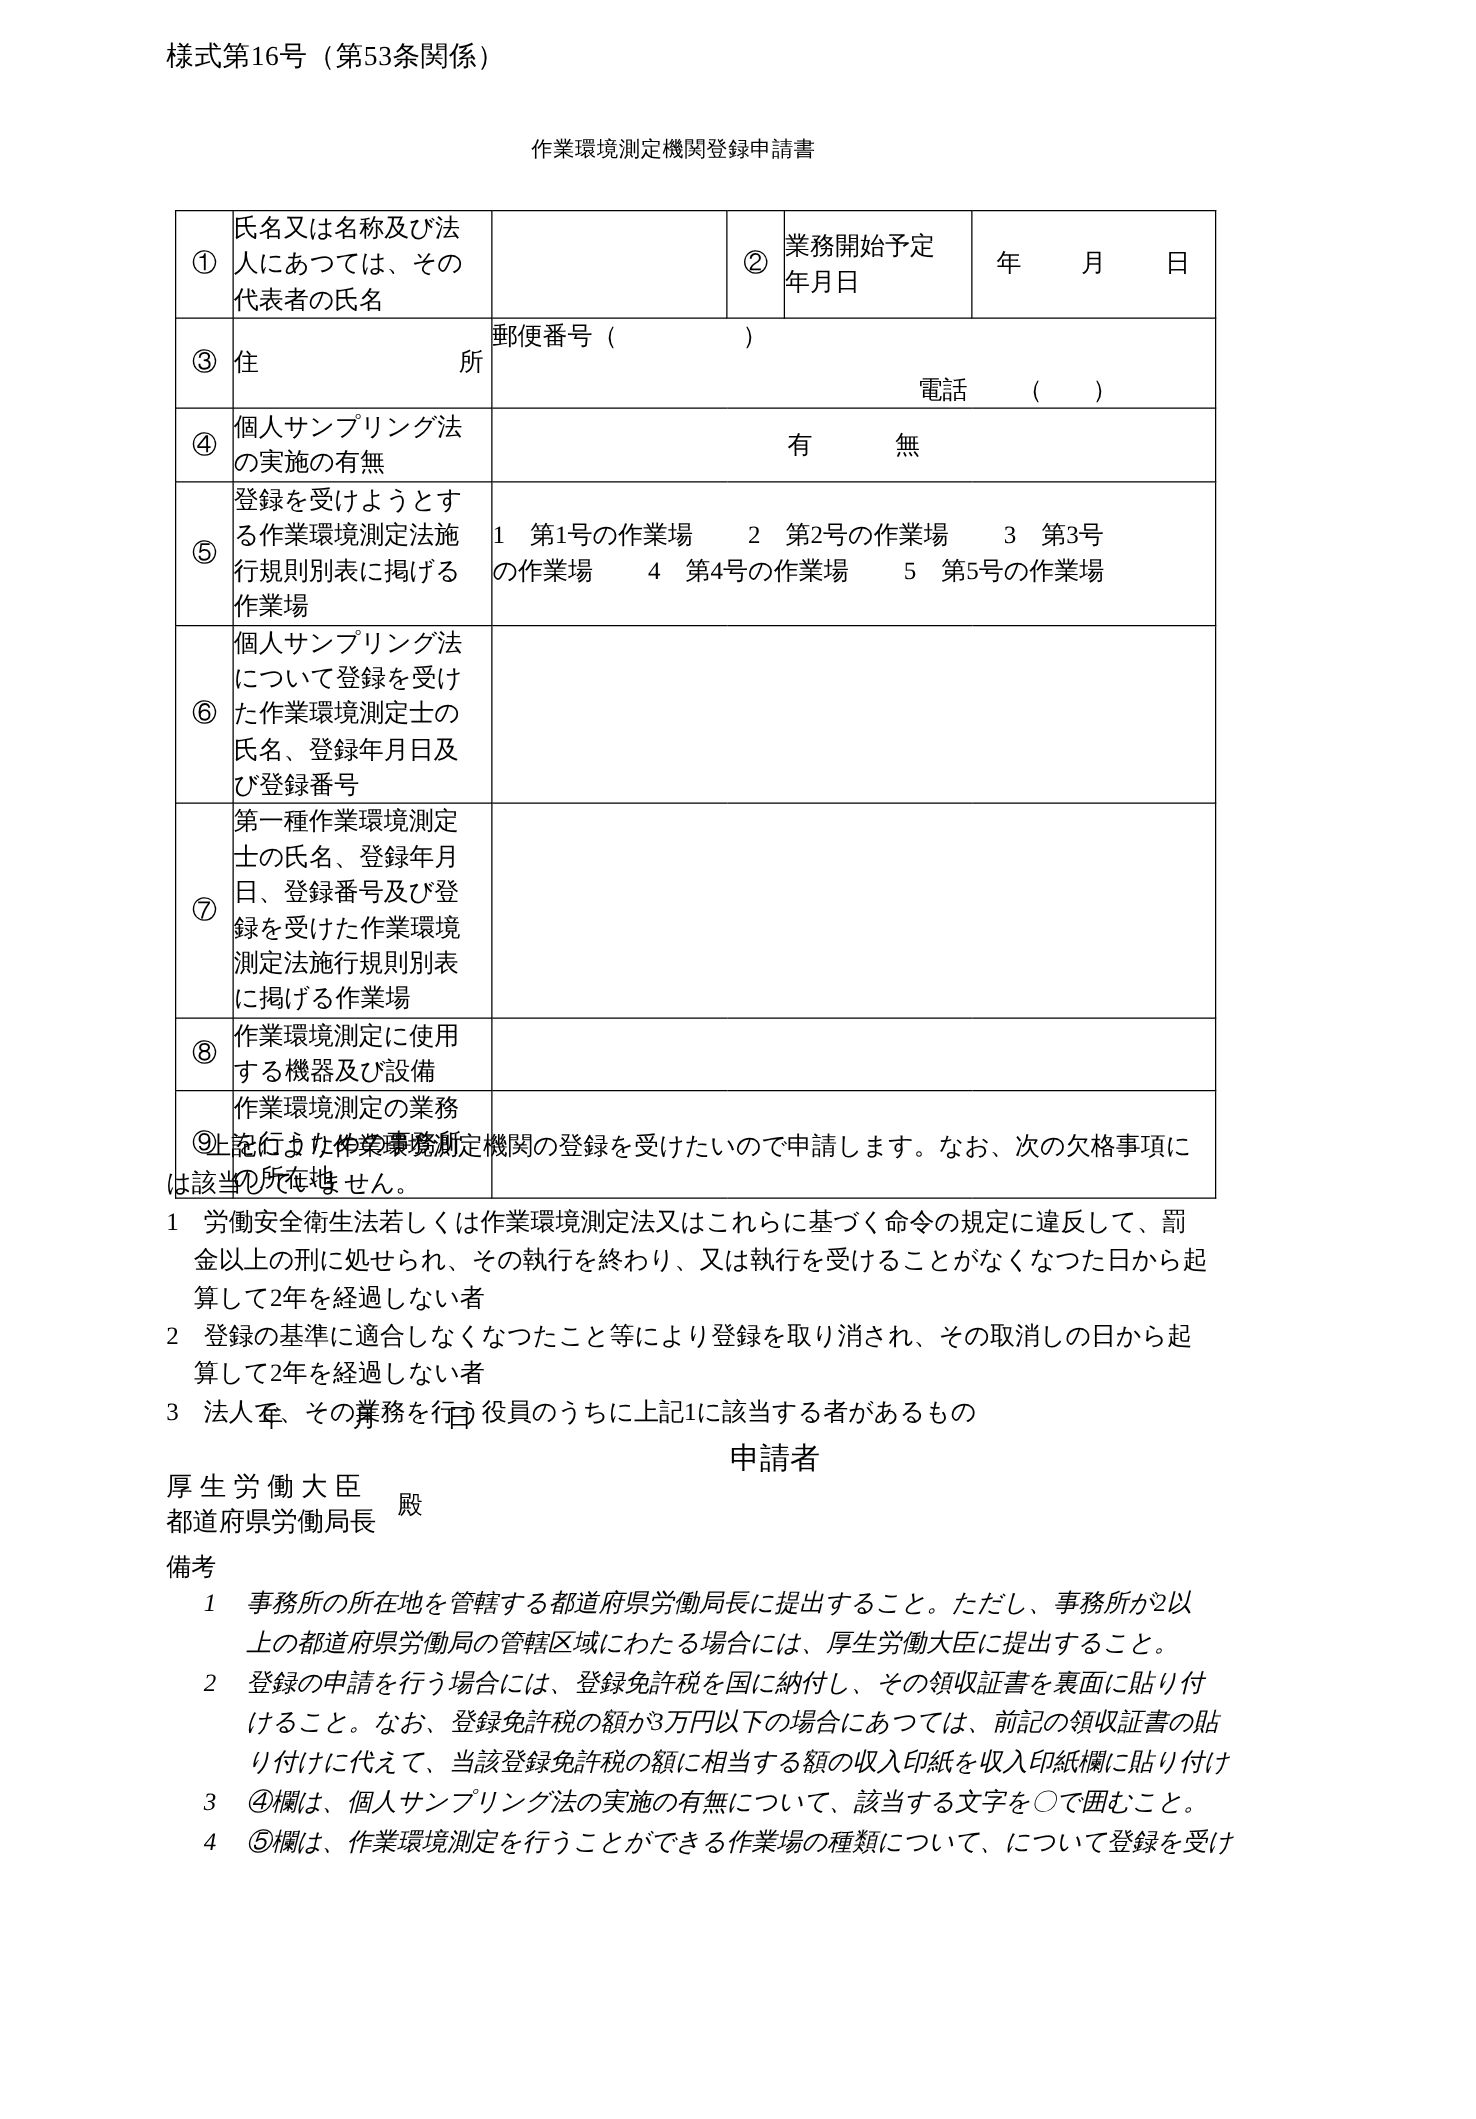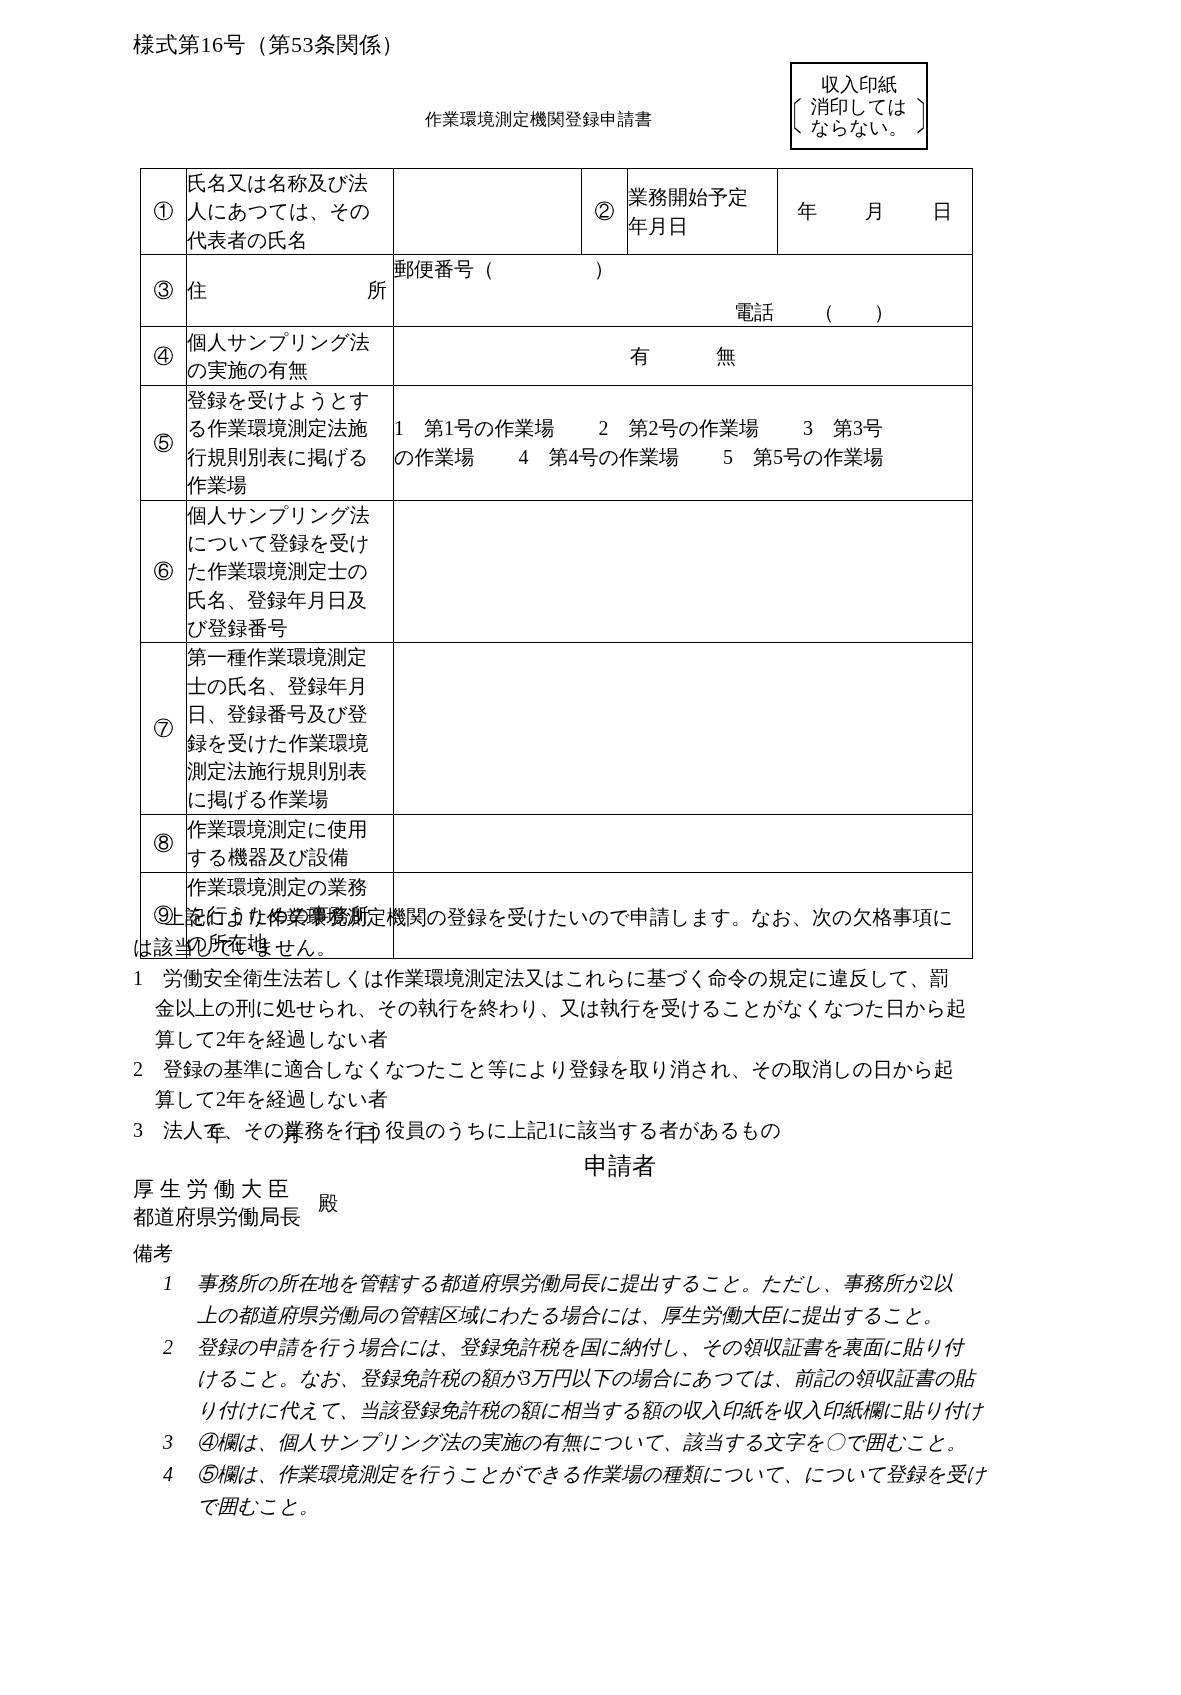--- a/index.html
+++ b/index.html
@@ -209,31 +209,20 @@
   }
   .remarks .item .n { display: inline-block; width: 34px; text-indent: 0; }
 </style>
 </head>
 <body>
 
 <div class="page">
 
   <div class="form-no">様式第16号（第53条関係）</div>
 
-  <div class="stamp-box">
-    <div class="stamp-title">収入印紙</div>
-    <div class="stamp-note">
-      <span class="brk">〔</span>
-      <span class="stamp-note-lines">
-        <span>消印しては</span>
-        <span>ならない。</span>
-      </span>
-      <span class="brk">〕</span>
-    </div>
-  </div>
 
   <div class="doc-title">作業環境測定機関登録申請書</div>
 
   <table class="form">
     <colgroup>
       <col style="width:46px">
       <col style="width:207px">
       <col style="width:188px">
       <col style="width:46px">
       <col style="width:150px">
@@ -409,19 +398,16 @@
       <span>り付けに代えて、当該登録免許税の額に相当する額の収入印紙を収入印紙欄に貼り付け</span>
     </p>
 
     <p class="item">
       <span class="n">3</span><span>④欄は、個人サンプリング法の実施の有無について、該当する文字を〇で囲むこと。</span>
     </p>
 
     <p class="item">
       <span class="n">4</span><span>⑤欄は、作業環境測定を行うことができる作業場の種類について、について登録を受け</span>
     </p>
-    <p class="item" style="text-indent:0">
-      <span>で囲むこと。</span>
-    </p>
 
   </div>
 
 </div>
 
 </body></html>

